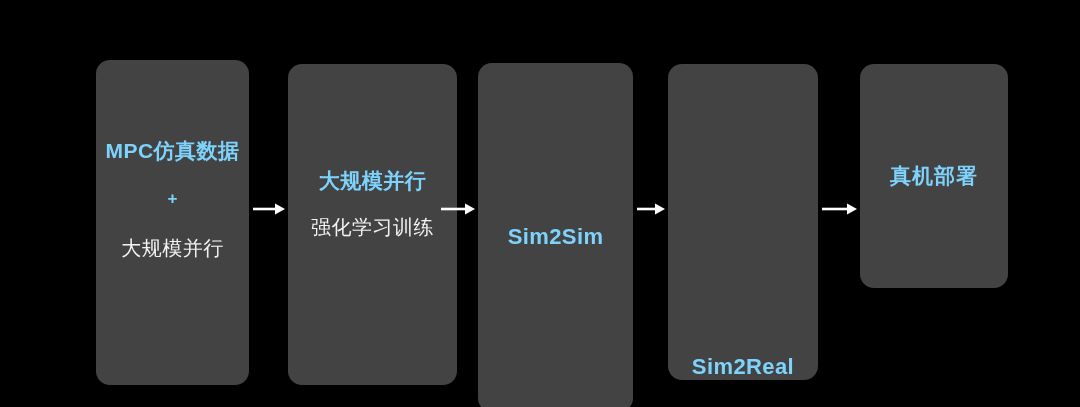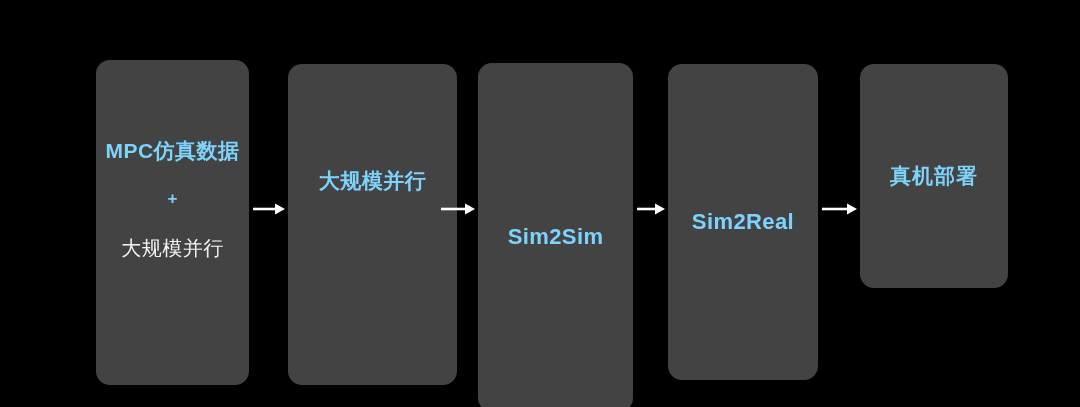--- a/index.html
+++ b/index.html
@@ -32,21 +32,21 @@
     box-sizing: border-box;
     color: #ffffff;
     text-align: center;
     line-height: 1.2;
     overflow: hidden;
   }
   
   .node-1 { left: 96px;  top: 60px; width: 153px; height: 325px; }
   .node-2 { left: 288px; top: 64px; width: 169px; height: 321px; }
   .node-3 { left: 478px; top: 63px; width: 155px; height: 349px; }
-  .node-4 { left: 668px; top: 64px; width: 150px; height: 316px; }
+  .node-4 { left: 668px; top: 64px; width: 150px; height: 316px; justify-content: flex-end; }
   .node-5 { left: 860px; top: 64px; width: 148px; height: 224px; }
 
   
   .stack {
     position: absolute;
     left: 0;
     right: 0;
     display: flex;
     flex-direction: column;
     align-items: center;
@@ -121,20 +121,21 @@
       <svg width="34" height="16" viewBox="0 0 34 16" aria-hidden="true">
         <line x1="1" y1="8" x2="25" y2="8" stroke="#ffffff" stroke-width="2.6"></line>
         <polygon points="23,2.5 33,8 23,13.5" fill="#ffffff"></polygon>
       </svg>
     </div>
 
     <div class="node node-2">
       <div class="stack">
         <div class="line primary">大规模并行</div>
         <div class="gap-c"></div>
+        <div class="line secondary">强化学习训练</div>
       </div>
     </div>
 
     <div class="arrow arrow-2">
       <svg width="36" height="16" viewBox="0 0 36 16" aria-hidden="true">
         <line x1="1" y1="8" x2="27" y2="8" stroke="#ffffff" stroke-width="2.6"></line>
         <polygon points="25,2.5 35,8 25,13.5" fill="#ffffff"></polygon>
       </svg>
     </div>
 

